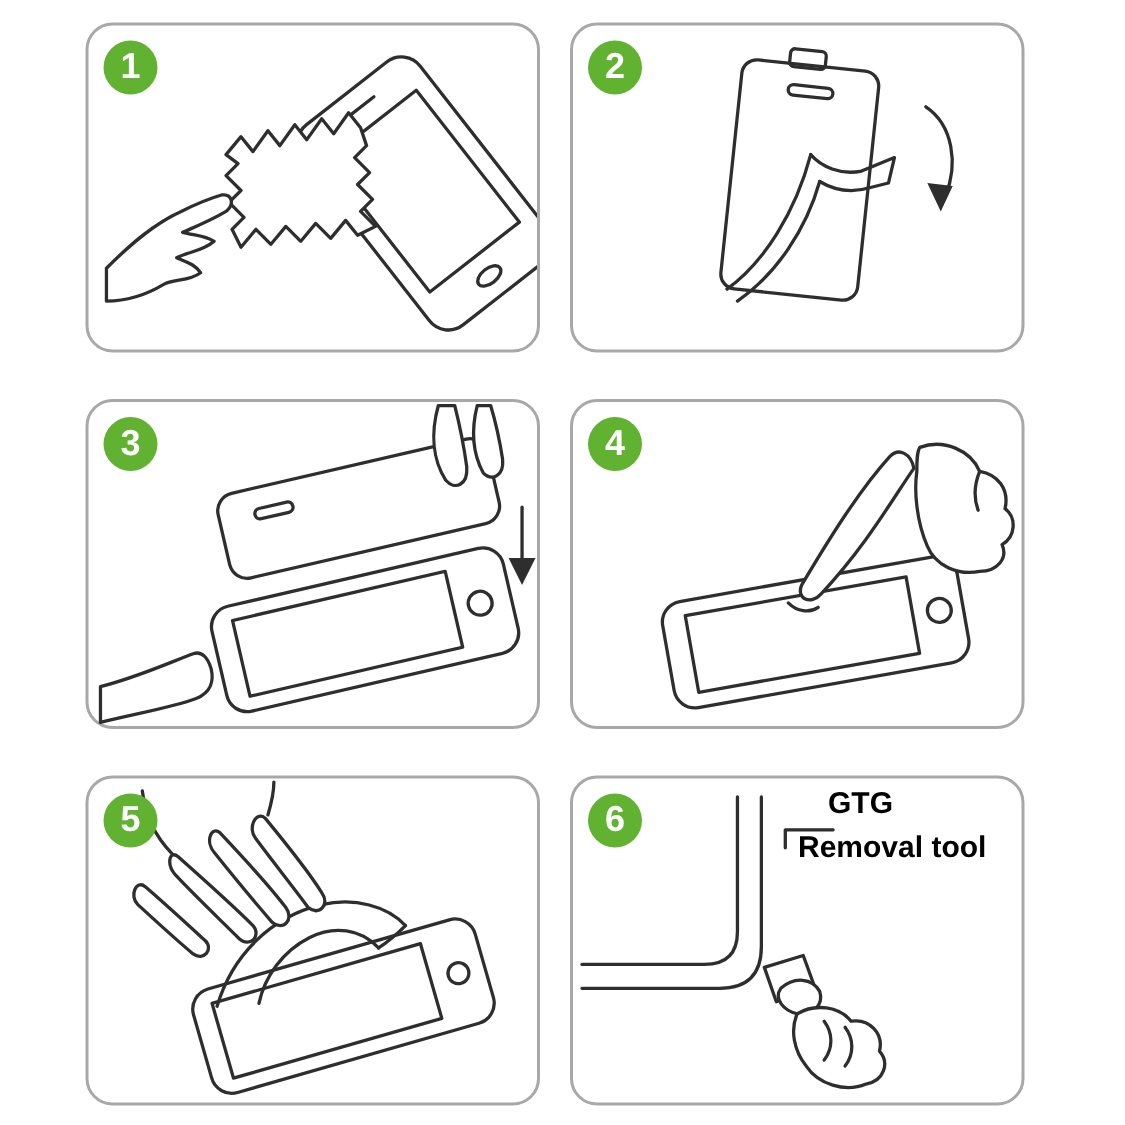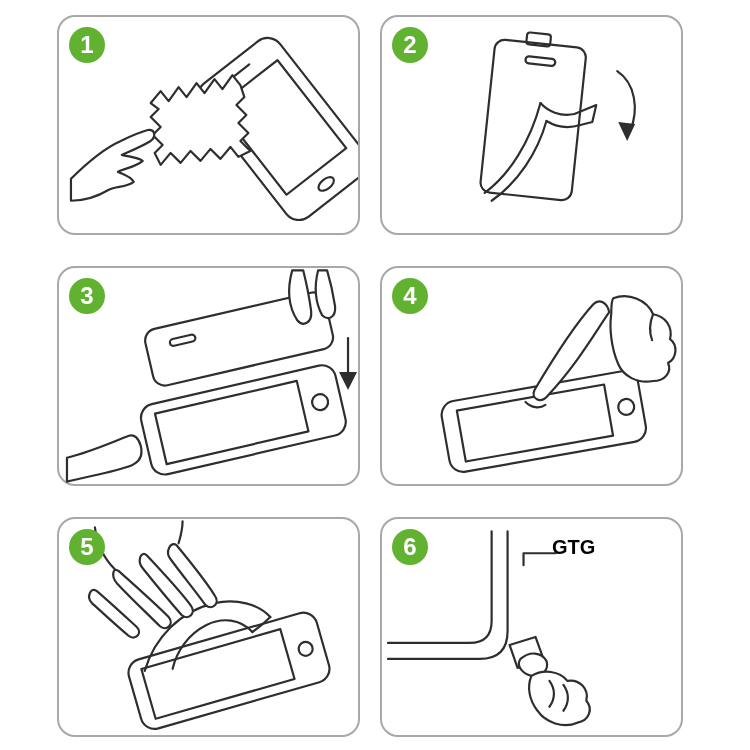--- a/index.html
+++ b/index.html
@@ -28,21 +28,21 @@
     background:var(--step-badge,#61b230);
     color:var(--badge-text,#ffffff);
     display:flex;align-items:center;justify-content:center;
     font-size:24px;font-weight:bold;z-index:2;
   }
   svg.art{
     position:absolute;inset:0;width:100%;height:100%;display:block;
     color:var(--line-art,#2e2e2e);
   }
   .tool-label{
-    position:absolute;left:150px;top:14px;z-index:2;
+    position:absolute;left:150px;top:3px;z-index:2;
     font-size:20px;font-weight:700;color:#000;line-height:29px;
     white-space:nowrap;
   }
   .tool-label .l1{display:block;padding-left:20px;}
   .tool-label .l2{display:block;}
 </style>
 </head>
 <body>
 
 <div class="sheet">
@@ -140,20 +140,21 @@
           <path d="M56,50 C44,38 38,24 36,8"></path>
           <path d="M120,24 C123,14 124,8 124,2"></path>
         </g>
       </svg>
     </div>
 
     <div class="panel">
       <div class="badge">6</div>
       <div class="tool-label">
         <span class="l1">GTG</span>
+        <span class="l2">Removal tool</span>
       </div>
       <svg class="art" viewBox="0 0 300 216">
         <g fill="none" stroke="currentColor" stroke-width="2.2" stroke-linecap="round" stroke-linejoin="round">
           <path d="M126,12 L126,112 Q126,140 98,140 L6,140"></path>
           <path d="M110,12 L110,102 Q110,124 88,124 L6,124"></path>
           <polygon points="128,126 154,118 162,140 136,149" fill="#fff"></polygon>
           <path fill="#fff" d="M139,140 C148,132 160,133 165,142 C168,151 160,159 150,157 C141,155 134,147 139,140 Z"></path>
           <path fill="#fff" d="M150,157 C162,150 178,152 186,162 C198,160 208,170 205,182 C212,190 208,202 196,204 C182,210 164,204 156,192 C148,182 145,168 150,157 Z"></path>
           <path d="M168,162 C174,170 174,180 168,188"></path>
           <path d="M182,166 C188,174 188,184 182,192"></path>

